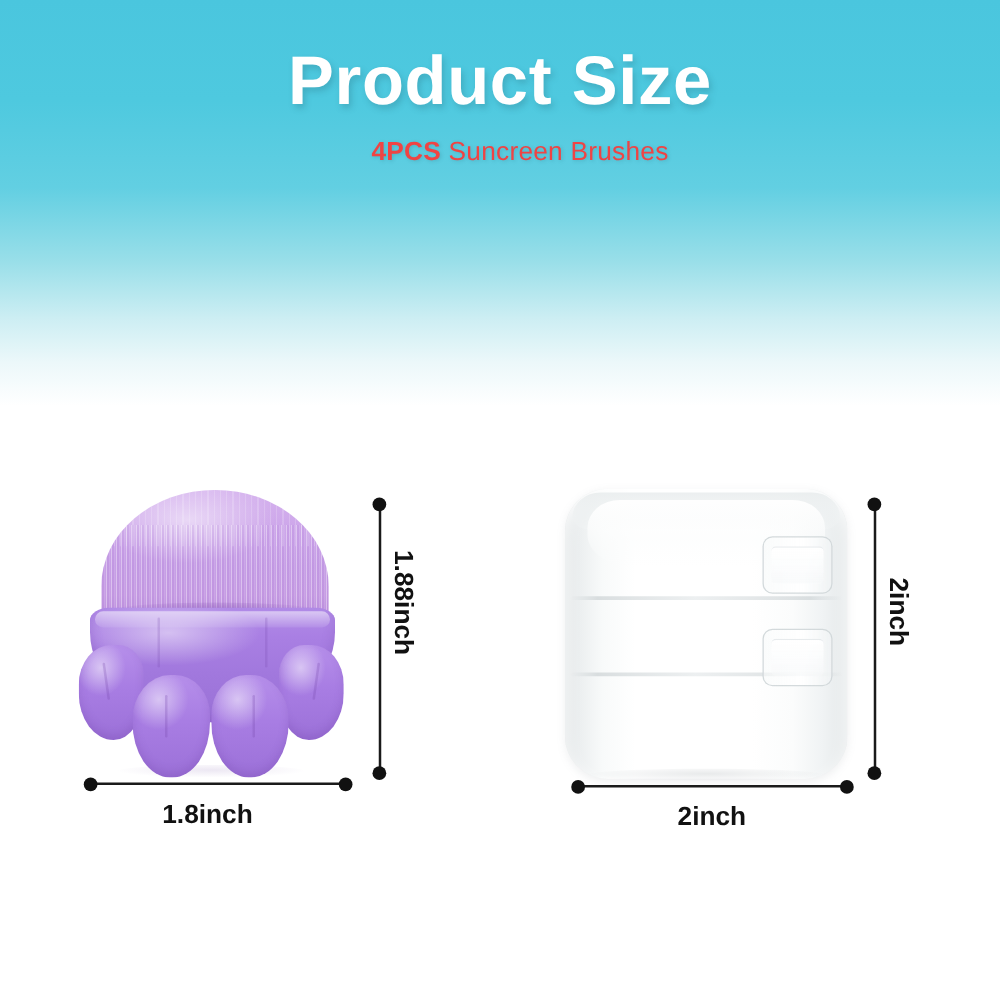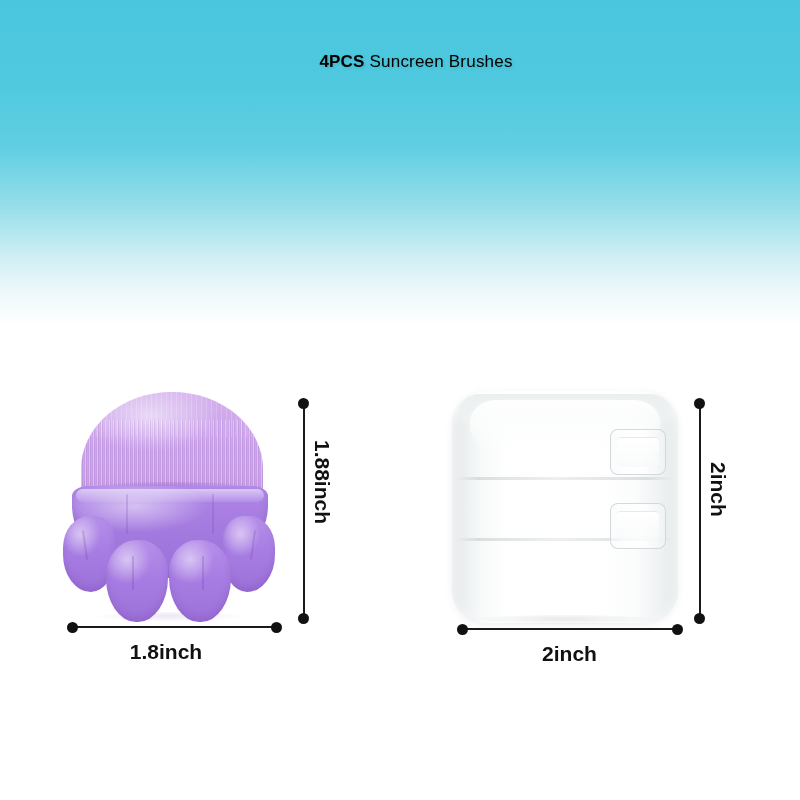--- a/index.html
+++ b/index.html
@@ -46,22 +46,22 @@
   #title {
     font-size: 55px;
     font-weight: bold;
     color: #ffffff;
     letter-spacing: 0.5px;
     line-height: 1.05;
     text-shadow: 2px 3px 5px rgba(40,110,125,0.30);
   }
   #subtitle {
     margin-top: 16px;
-    font-size: 17px;
-    color: #000000;
+    font-size: 21px;
+    color: #ef4444;
     letter-spacing: 0.2px;
     text-shadow: 1px 1px 3px rgba(40,110,125,0.25);
     margin-left: 32px;
   }
   #subtitle .bold {
     font-weight: bold;
   }
 
   
   .meas-line-v {
@@ -350,20 +350,21 @@
   }
 </style>
 </head>
 <body>
 
 <div id="page">
 
   <div id="bg-gradient"></div>
 
   <div id="header">
+    <div id="title">Product Size</div>
     <div id="subtitle"><span class="bold">4PCS</span><span> Suncreen Brushes</span></div>
   </div>
 
   <div id="brush">
     <div id="brush-shadow"></div>
 
     <div id="bristle-dome">
       <div id="bristle-fibers"></div>
       <div id="bristle-top-fuzz"></div>
     </div>

